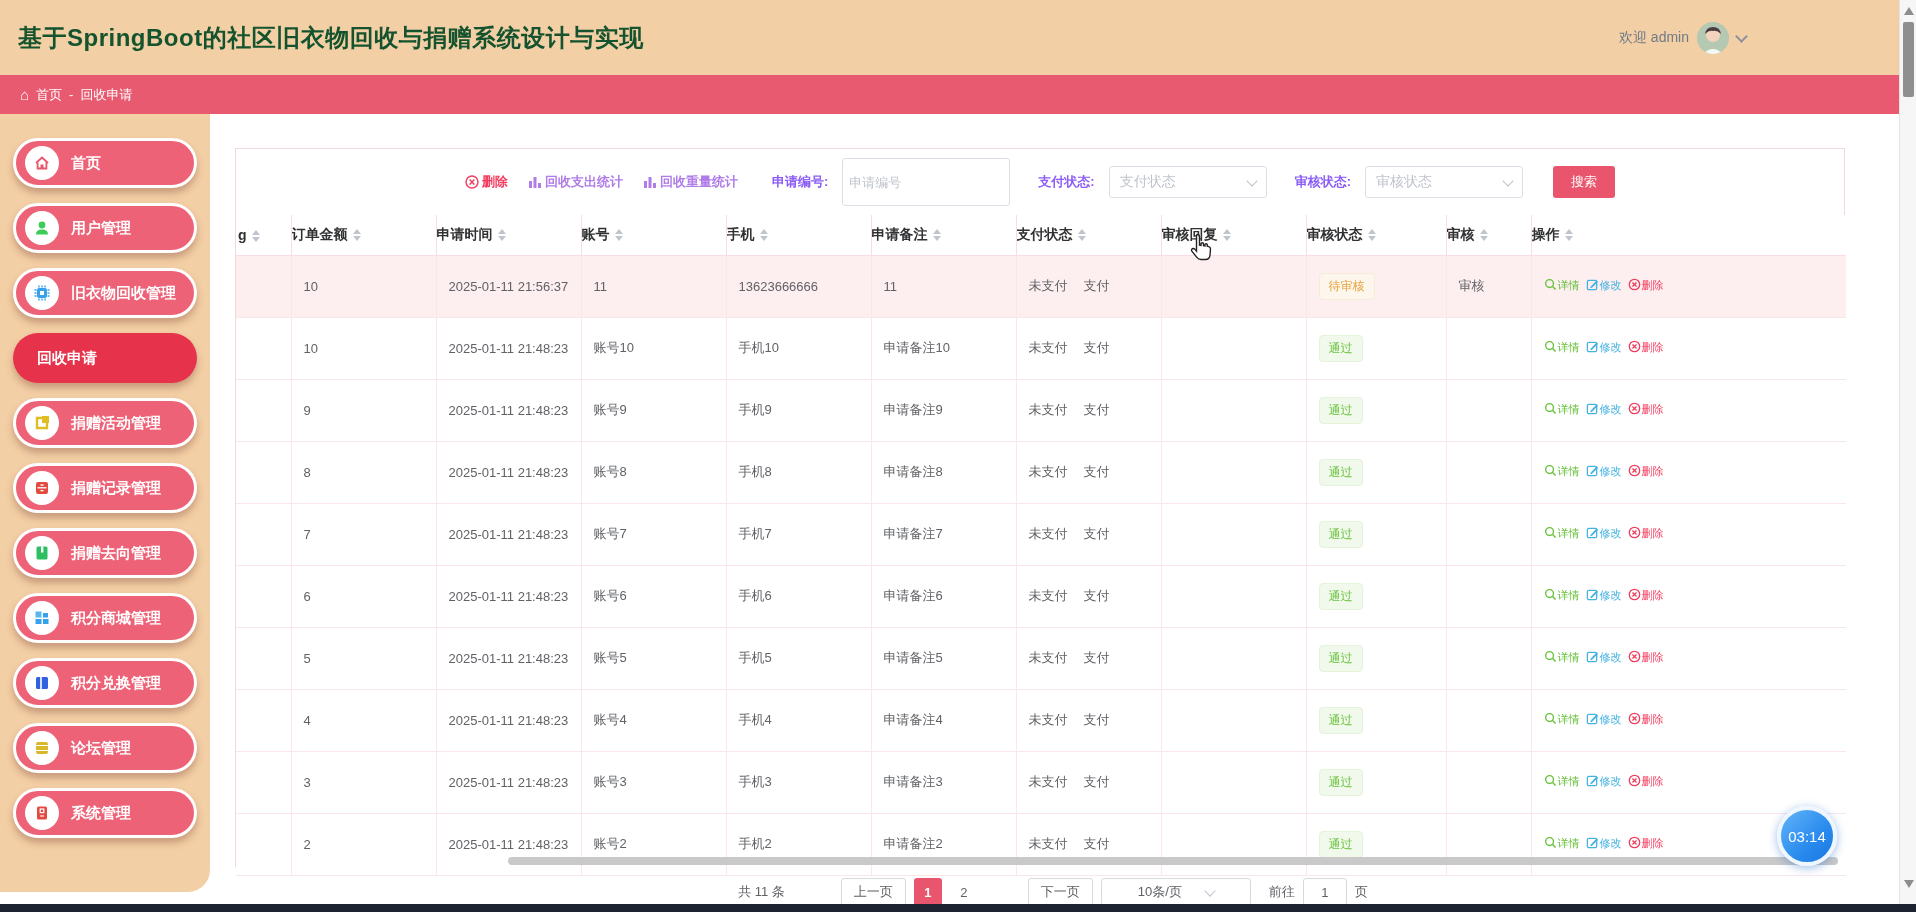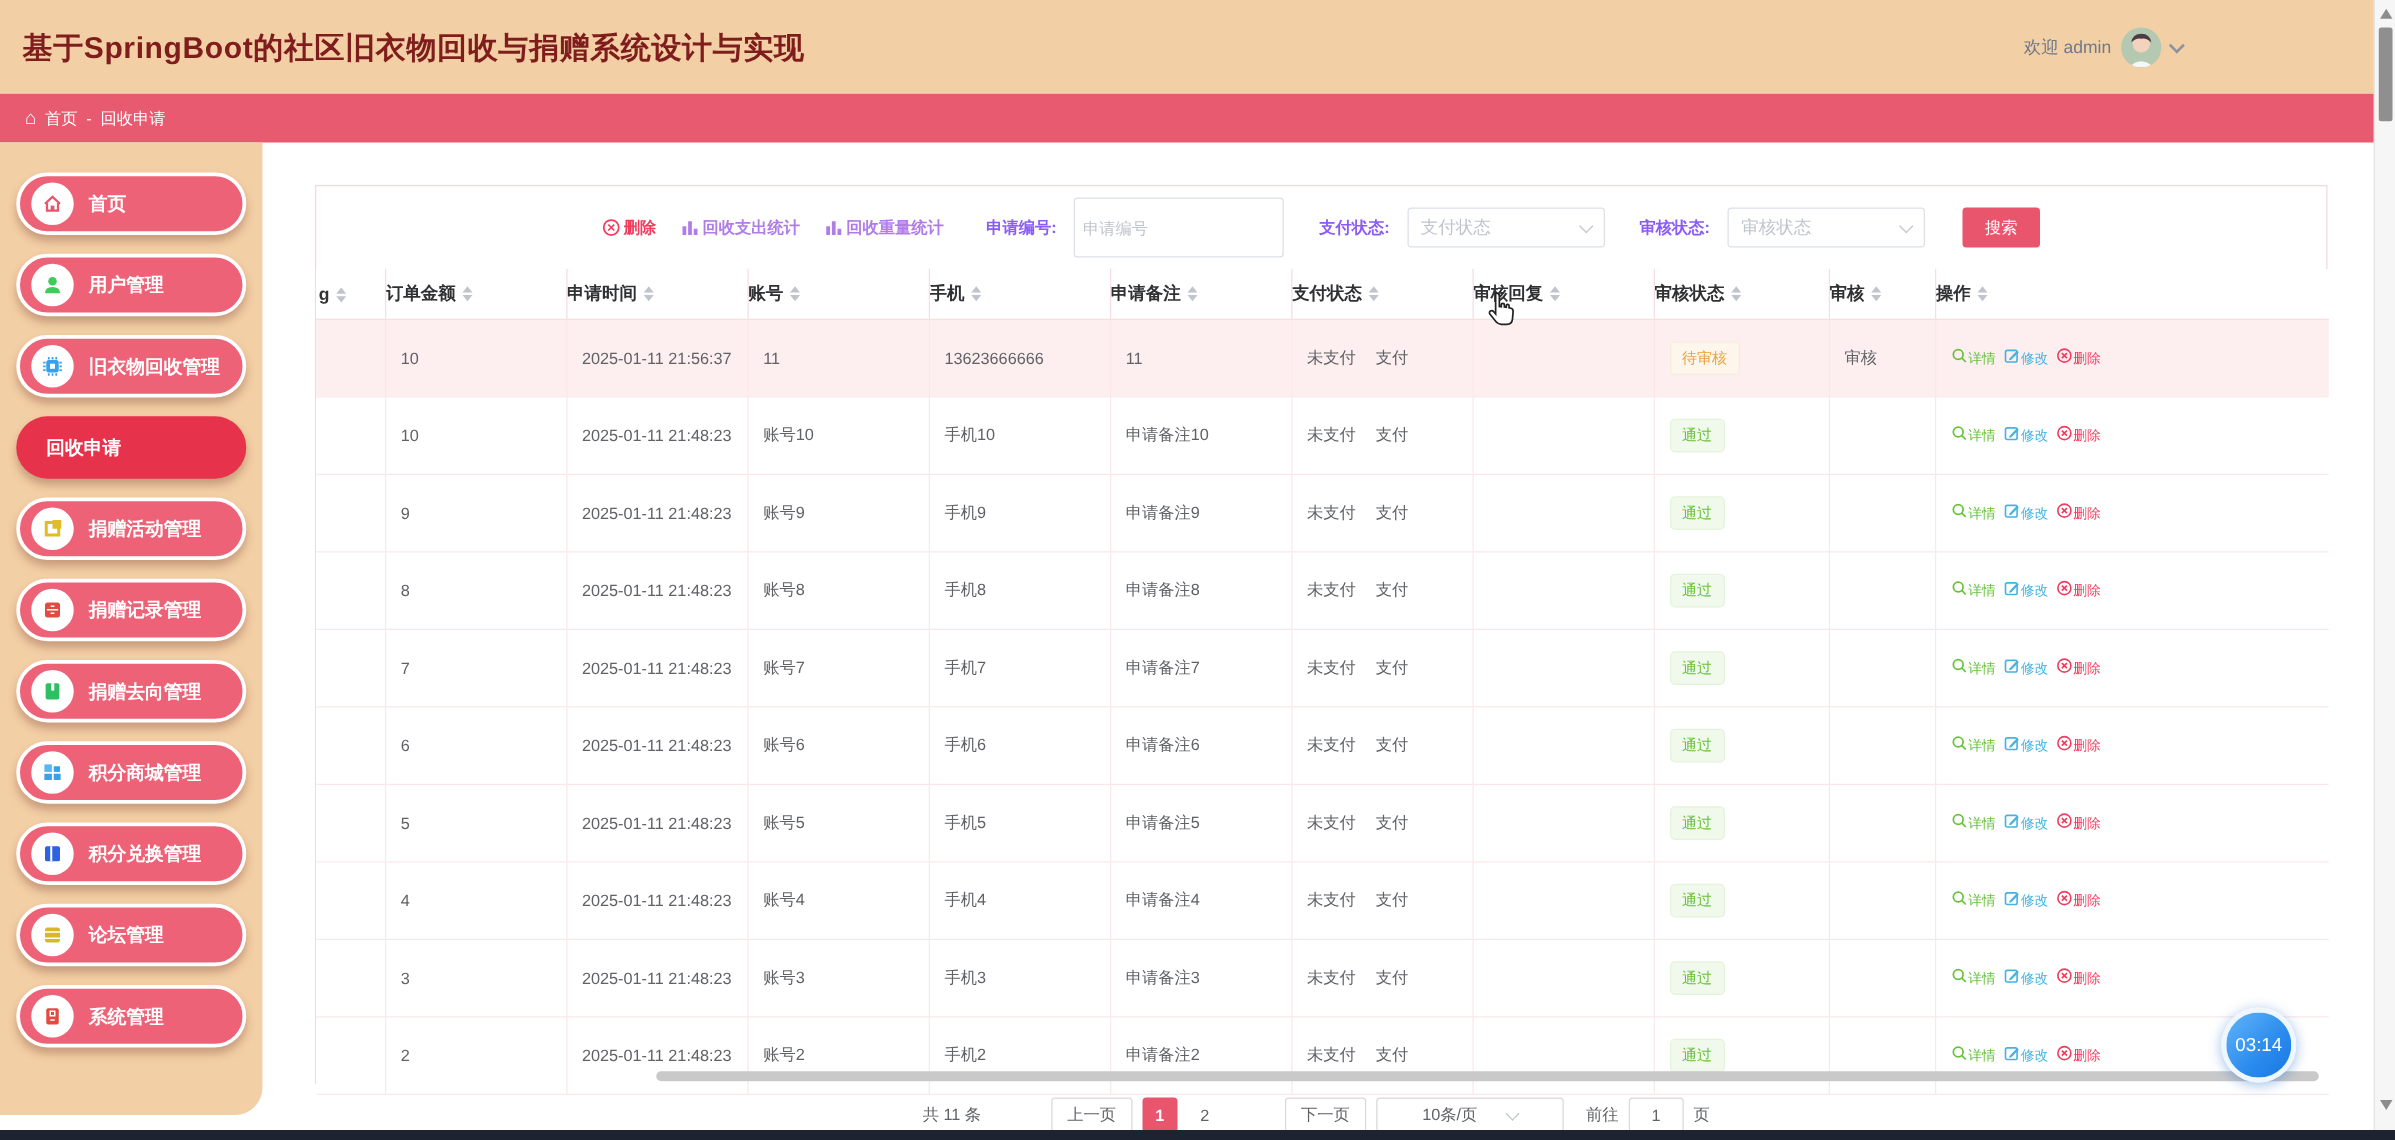--- a/index.html
+++ b/index.html
@@ -1,41 +1,41 @@
 <!DOCTYPE html>
 <html><head>
 <meta charset="utf-8">
 <style>
   * { margin:0; padding:0; box-sizing:border-box; }
   html,body { width:1916px; height:912px; overflow:hidden; }
   body { font-family:"Liberation Sans","DejaVu Sans",sans-serif; background:#fff; position:relative; }
 
   
   .app-header { position:absolute; left:0; top:0; width:1916px; height:75px; background:#f3cfa5; }
-  .app-title { position:absolute; left:18px; top:22px; font-size:24px; font-weight:bold; color:#7f1d1d; letter-spacing:0.5px; }
+  .app-title { position:absolute; left:18px; top:22px; font-size:24px; font-weight:bold; color:#14532d; letter-spacing:0.5px; }
   .user-area { position:absolute; right:170px; top:22px; display:flex; align-items:center; gap:8px; }
   .welcome-text { font-size:14px; color:#6f7a87; }
   .avatar { width:32px; height:32px; border-radius:50%; background:#b5c9b2; overflow:hidden; position:relative; }
   .chevron-down { width:9px; height:9px; border-right:2px solid #8a939e; border-bottom:2px solid #8a939e; transform:rotate(45deg); margin-top:-4px; }
 
   
   .breadcrumb-bar { position:absolute; left:0; top:75px; width:1916px; height:39px; background:#e85a70; display:flex; align-items:center; padding-left:20px; color:#fff; font-size:13px; gap:7px; }
   .home-glyph { font-size:15px; line-height:1; }
 
   
   .sidebar { position:absolute; left:0; top:114px; width:210px; height:778px; background:#f3cfa5; border-bottom-right-radius:22px; padding-top:24px; }
   .side-item { margin:0 13px 15px 13px; height:50px; background:#ee6277; border:3px solid #ffffff; border-radius:27px; display:flex; align-items:center; gap:12px; padding-left:9px; box-shadow:0 5px 7px rgba(120,60,50,.35); cursor:pointer; }
   .side-item.active { background:#e83b54; }
   .side-item .icon-circle { width:34px; height:34px; min-width:34px; background:#fff; border-radius:50%; display:flex; align-items:center; justify-content:center; }
   .side-item .side-label { color:#fff; font-weight:bold; font-size:15px; white-space:nowrap; }
   .side-subitem { margin:0 13px 15px 13px; height:50px; background:#e6324b; border-radius:27px; display:flex; align-items:center; padding-left:24px; box-shadow:0 5px 7px rgba(120,60,50,.35); cursor:pointer; }
   .side-subitem .side-label { color:#fff; font-weight:bold; font-size:15px; }
 
   
-  .content-card { position:absolute; left:252px; top:148px; width:1610px; height:719px; background:#fff; border:1px solid #f2d9dd; }
+  .content-card { position:absolute; left:235px; top:148px; width:1610px; height:719px; background:#fff; border:1px solid #f2d9dd; }
 
   
   .toolbar { height:66px; display:flex; align-items:center; justify-content:center; gap:14px; font-size:13px; }
   .tool-link { display:inline-flex; align-items:center; gap:3px; cursor:pointer; font-weight:bold; }
   .tool-delete { color:#f23c5e; margin-right:6px; }
   .tool-stat { color:#b07ce8; margin-right:6px; }
   .filter-label { color:#8b5cf6; font-weight:bold; margin-left:14px; }
   .filter-input { width:168px; height:48px; border:1px solid #dcdfe6; border-radius:3px; padding:0 6px; font-size:13px; color:#606266; font-family:inherit; }
   .filter-input::placeholder { color:#bfc4cc; }
   .filter-select { width:158px; height:32px; border:1px solid #dcdfe6; border-radius:3px; padding:0 10px; font-size:14px; color:#bfc4cc; display:flex; align-items:center; justify-content:space-between; cursor:pointer; background:#fff; }

